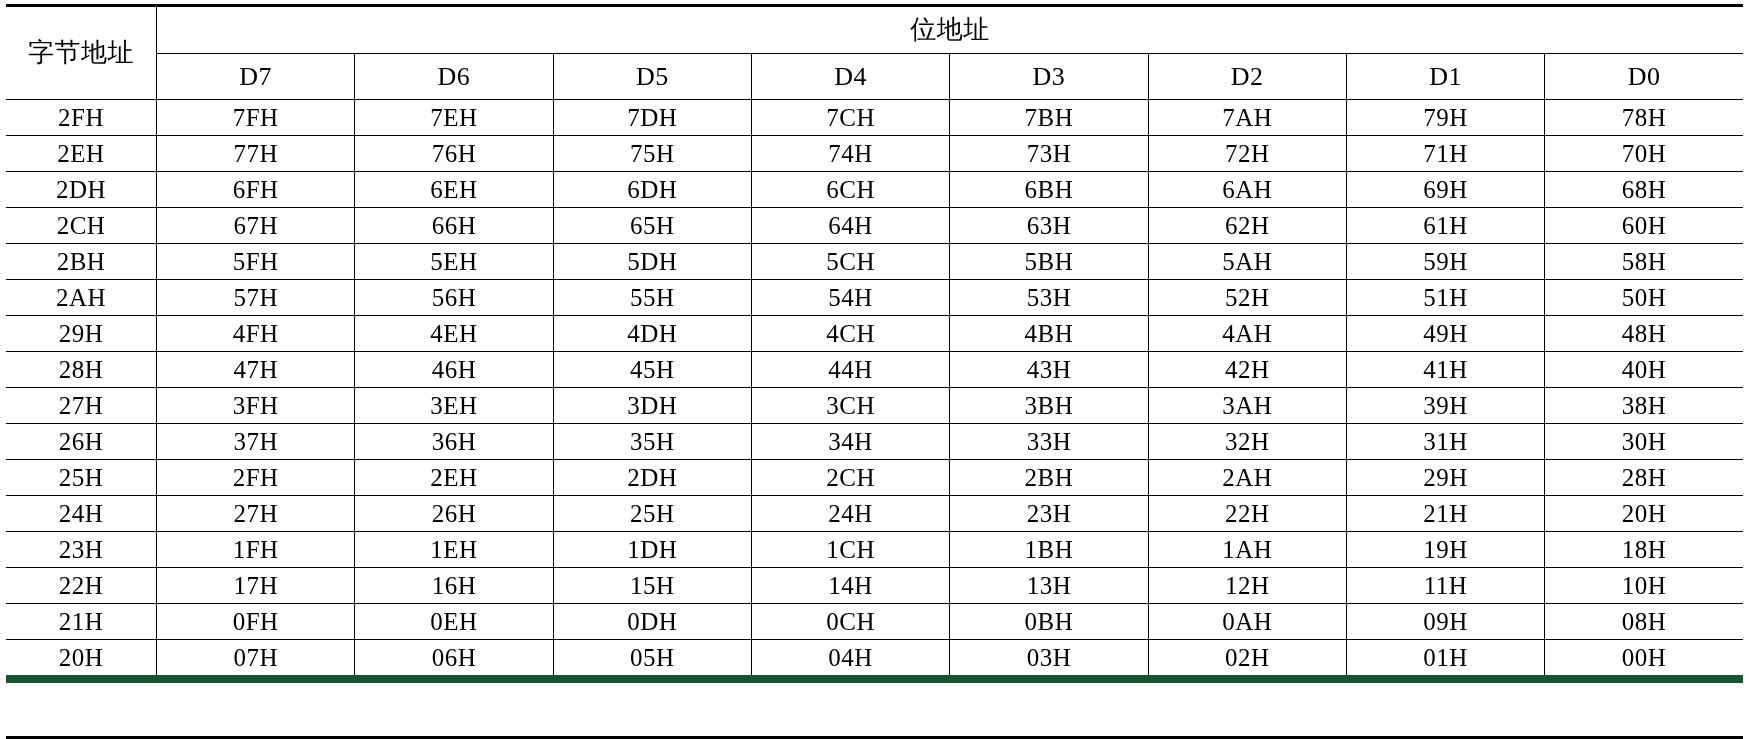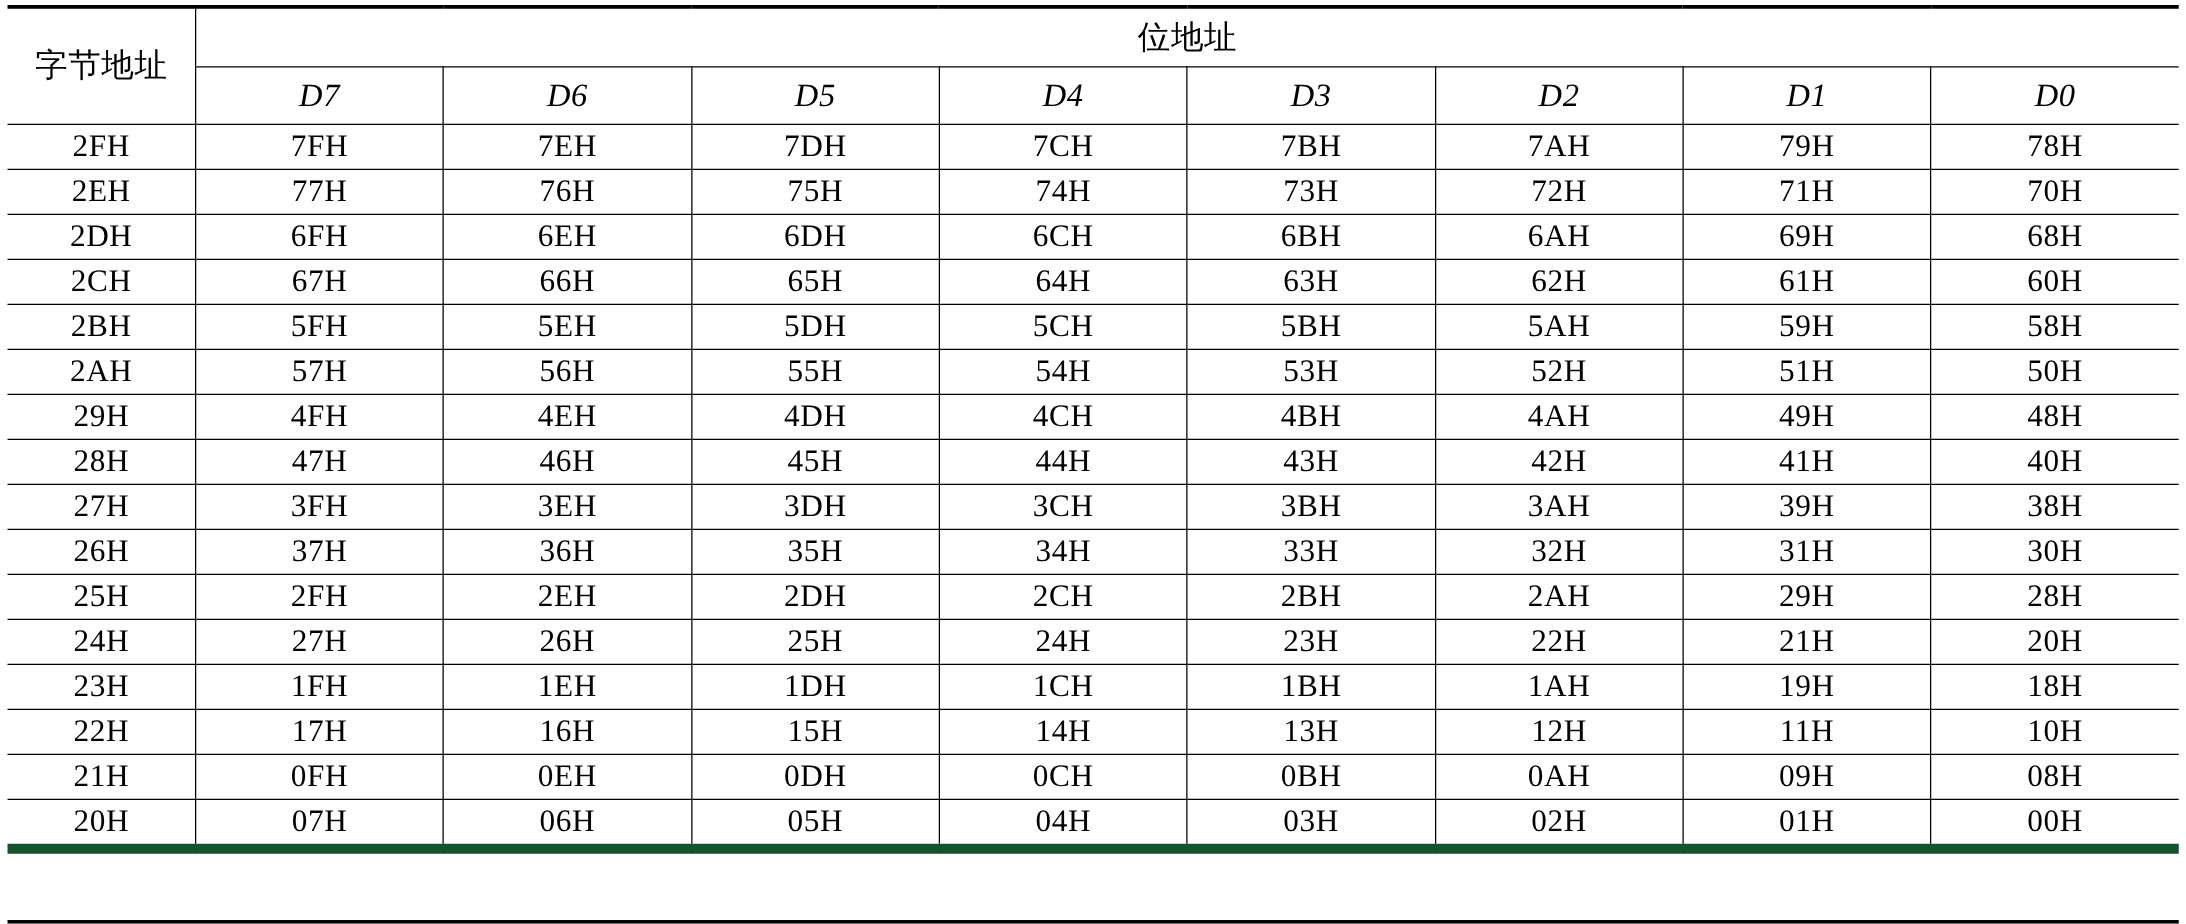--- a/index.html
+++ b/index.html
@@ -42,21 +42,20 @@
     border-top: 3px solid #000000;
     border-bottom: 8px solid #14532d;
   }
   tr.head-top td {
     height: 46px;
     font-size: 26px;
   }
   tr.head-bot td {
     height: 45px;
     font-size: 26px;
-    font-style: italic;
   }
   tbody tr td {
     height: 35px;
     font-size: 25px;
   }
   td.byte-col {
     width: 150px;
   }
   td.bit-col {
     width: 181px;

